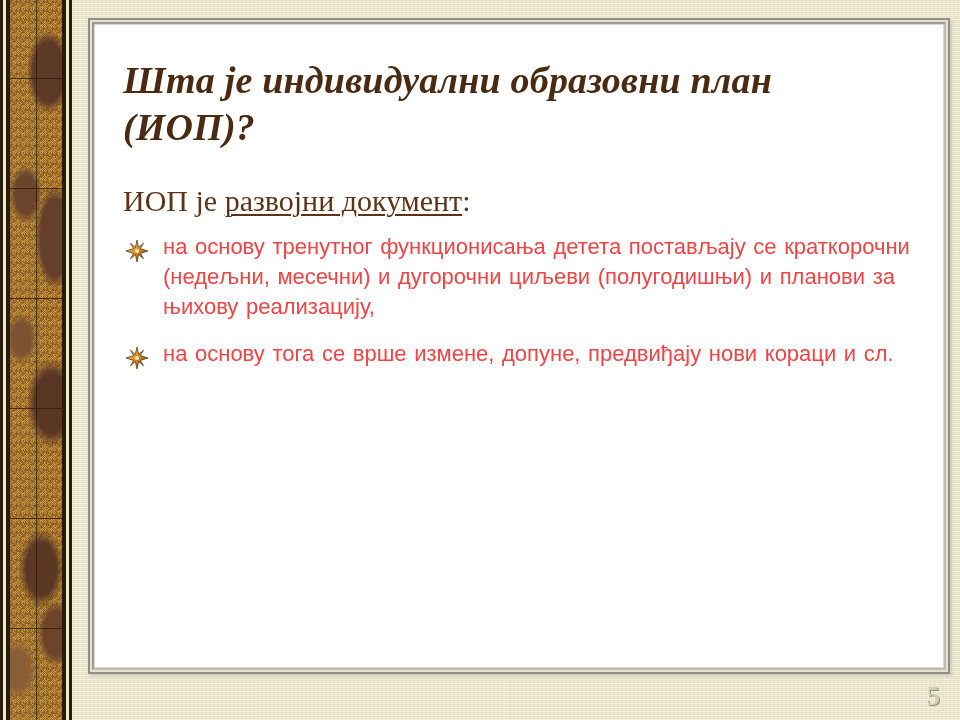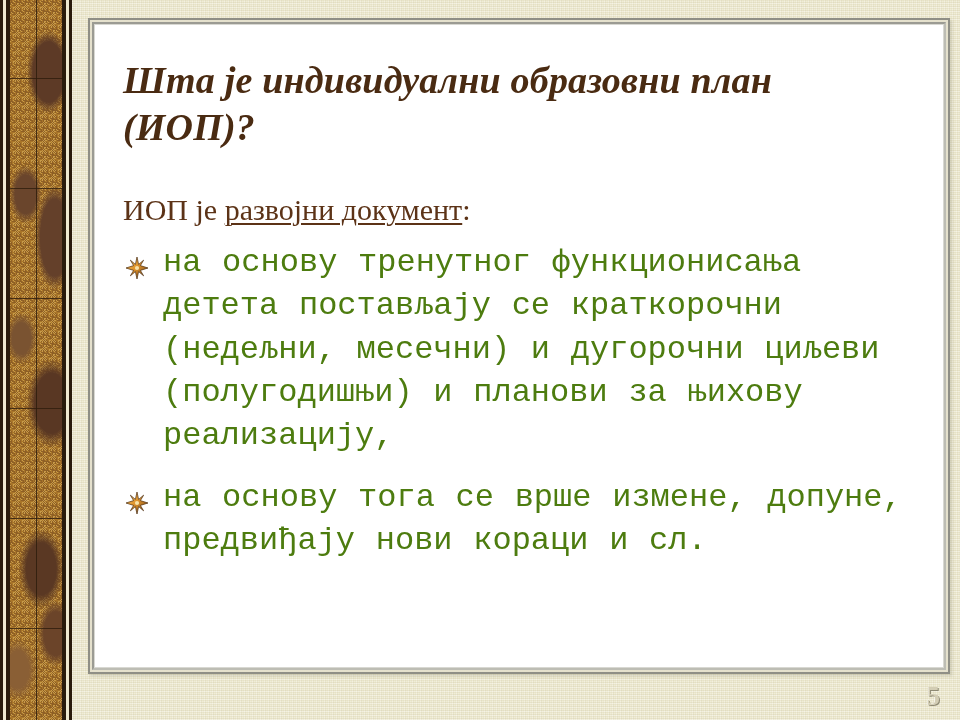--- a/index.html
+++ b/index.html
@@ -127,21 +127,21 @@
     font-size: 38px;
     line-height: 1.23;
     color: #4a2b12;
     letter-spacing: 0.2px;
   }
 
   
   #body-block {
     position: absolute;
     left: 28px;
-    top: 167px;
+    top: 158px;
     width: 800px;
   }
   #lead-line {
     margin: 0 0 13px 0;
     font-size: 30px;
     line-height: 1.2;
     color: #5c3317;
     font-family: "Liberation Serif", "DejaVu Serif", serif;
   }
   #lead-line .underlined {
@@ -152,24 +152,24 @@
 
   ul#bullet-list {
     list-style: none;
     margin: 0;
     padding: 0;
   }
   li.bullet-item {
     position: relative;
     padding-left: 40px;
     margin-bottom: 18px;
-    font-size: 32px;
+    font-size: 22px;
     line-height: 1.355;
-    color: #4d7c0f;
-    font-family: Liberation Mono, monospace;
+    color: #ef4444;
+    font-family: Liberation Sans, sans-serif;
     word-spacing: 1.5px;
   }
   li.bullet-item:last-child { margin-bottom: 0; }
 
   .bullet-marker {
     position: absolute;
     left: 3px;
     top: 8px;
     width: 22px;
     height: 22px;

